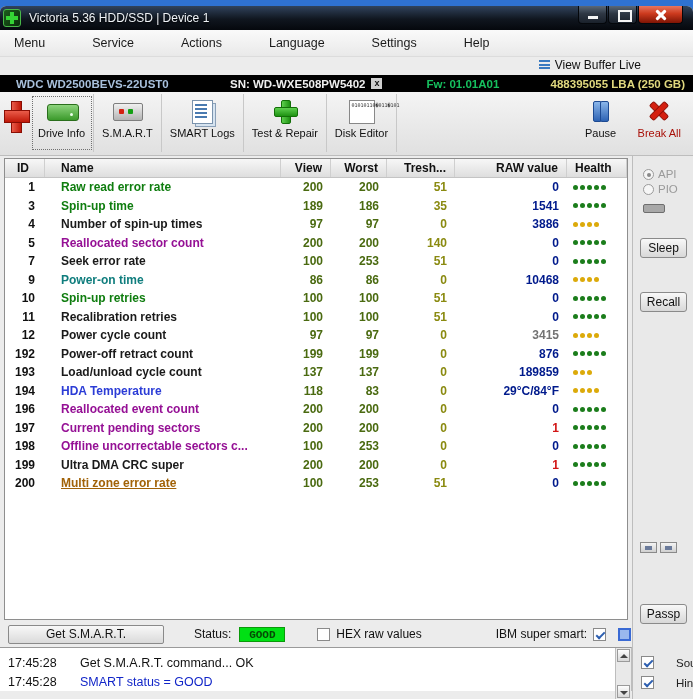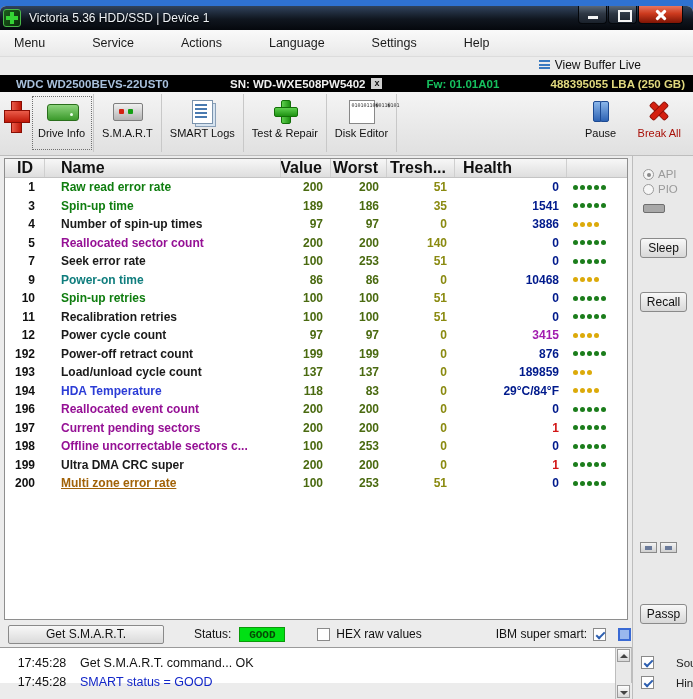--- a/index.html
+++ b/index.html
@@ -81,21 +81,21 @@
       background:linear-gradient(180deg,#8ab6ea,#2e63b4);border:1px solid #1d4a92;border-radius:2px;}
   .pause-icon::before{left:9px;}
   .pause-icon::after{right:9px;}
   .break-icon::before,.break-icon::after{content:"";position:absolute;left:50%;top:50%;width:20px;height:5px;
       background:#d42010;border:1px solid #8a0e04;border-radius:2px;}
   .break-icon::before{transform:translate(-50%,-50%) rotate(45deg);}
   .break-icon::after{transform:translate(-50%,-50%) rotate(-45deg);}
   
   .smart-table{position:absolute;left:4px;top:152px;width:624px;height:462px;background:#fff;
       border:1px solid #8e8e8e;font-weight:700;--cols:40px 236px 50px 56px 68px 112px 1fr;}
-  .thead{display:grid;grid-template-columns:var(--cols);height:19px;align-items:center;font-size:16px;color:#111;
+  .thead{display:grid;grid-template-columns:var(--cols);height:19px;align-items:center;font-size:12px;color:#111;
       background:linear-gradient(180deg,#f7f7f7,#dedede);border-bottom:1px solid #c4c4c4;}
   .hcell{padding:0 8px;height:100%;display:flex;align-items:center;border-right:1px solid #cfcfcf;white-space:nowrap;overflow:hidden;}
   .h0{padding-left:12px;}
   .h1{padding-left:16px;}
   .h2,.h3,.h4,.h5{justify-content:flex-end;}
   .trow{display:grid;grid-template-columns:var(--cols);height:18.5px;align-items:center;font-size:12px;}
   .tcell{padding:0 8px;white-space:nowrap;overflow:hidden;}
   .td-id{text-align:right;color:#101010;padding-right:10px;}
   .td-name{padding-left:16px;}
   .td-val,.td-worst{text-align:right;color:#4a6a10;}
@@ -107,22 +107,22 @@
   .status-bar{position:absolute;left:0;top:616px;width:632px;height:24px;display:flex;align-items:center;font-size:12px;color:#111;}
   .get-smart-btn{margin-left:8px;width:156px;height:19px;text-align:center;line-height:17px;font-size:12px;
       background:linear-gradient(180deg,#f8f8f8,#dadada);border:1px solid #8a8a8a;border-radius:2px;}
   .status-label{margin-left:30px;}
   .status-badge{margin-left:8px;width:46px;height:15px;border:1px solid #0a9a0a;color:#054a05;
       font-weight:700;font-size:11px;text-align:center;line-height:14px;}
   .hex-group{margin-left:32px;display:flex;align-items:center;gap:6px;text-align:right;}
   .ibm-group{margin-left:74px;display:flex;align-items:center;gap:6px;}
   .blue-square{width:13px;height:13px;border:2px solid #3a6ad4;background:#9ab8ee;margin-left:6px;}
   
-  .log-area{position:absolute;left:0;top:641px;width:632px;height:36px;background:#fff;
-      border-top:1px solid #9a9a9a;border-right:1px solid #bdbdbd;text-align:center;}
+  .log-area{position:absolute;left:0;top:641px;width:632px;height:44px;background:#fff;
+      border-top:1px solid #9a9a9a;border-right:1px solid #bdbdbd;}
   .log-lines{padding-top:6px;font-size:12.5px;}
   .log-line{display:flex;margin:2px 0 5px;}
   .log-time{width:68px;margin-left:8px;color:#111;}
   .log-text{margin-left:4px;}
   .log-scroll{position:absolute;right:0;top:0;width:16px;height:51px;background:#e9e9e9;border-left:1px solid #bdbdbd;}
   .scroll-up,.scroll-down{position:absolute;left:1px;width:13px;height:13px;
       background:linear-gradient(180deg,#fdfdfd,#d8d8d8);border:1px solid #9a9a9a;}
   .scroll-up{top:1px;}
   .scroll-down{bottom:1px;}
   .scroll-up::after{content:"";position:absolute;left:2px;top:4px;border-left:4px solid transparent;border-right:4px solid transparent;border-bottom:4px solid #444;}
@@ -216,23 +216,24 @@
         <div class="tb-icon break-icon"></div>
         <div class="tb-label break-label">Break All</div>
       </div>
     </div>
   </div>
 
   <div class="smart-table">
     <div class="thead">
         <div class="hcell h0">ID</div>
         <div class="hcell h1">Name</div>
-        <div class="hcell h2">Value</div>
+        <div class="hcell h2">View</div>
         <div class="hcell h3">Worst</div>
         <div class="hcell h4">Tresh...</div>
+        <div class="hcell h5">RAW value</div>
         <div class="hcell h6">Health</div>
       </div>
     <div class="tbody">
         <div class="trow">
           <div class="tcell td-id">1</div>
           <div class="tcell td-name" style="color: rgb(15, 125, 15);">Raw read error rate</div>
           <div class="tcell td-val">200</div>
           <div class="tcell td-worst">200</div>
           <div class="tcell td-tresh">51</div>
           <div class="tcell td-raw" style="color: rgb(0, 26, 140);">0</div>
@@ -346,21 +347,21 @@
             <span class="dot" style="background: rgb(27, 125, 27);"></span>
             <span class="dot" style="background: rgb(27, 125, 27);"></span>
           </div>
         </div>
         <div class="trow">
           <div class="tcell td-id">12</div>
           <div class="tcell td-name" style="color: rgb(26, 26, 26);">Power cycle count</div>
           <div class="tcell td-val">97</div>
           <div class="tcell td-worst">97</div>
           <div class="tcell td-tresh">0</div>
-          <div class="tcell td-raw" style="color: #a21caf;">3415</div>
+          <div class="tcell td-raw" style="color: #737373;">3415</div>
           <div class="tcell td-health">
             <span class="dot" style="background: rgb(220, 170, 10);"></span>
             <span class="dot" style="background: rgb(220, 170, 10);"></span>
             <span class="dot" style="background: rgb(220, 170, 10);"></span>
             <span class="dot" style="background: rgb(220, 170, 10);"></span>
           </div>
         </div>
         <div class="trow">
           <div class="tcell td-id">192</div>
           <div class="tcell td-name" style="color: rgb(26, 26, 26);">Power-off retract count</div>

